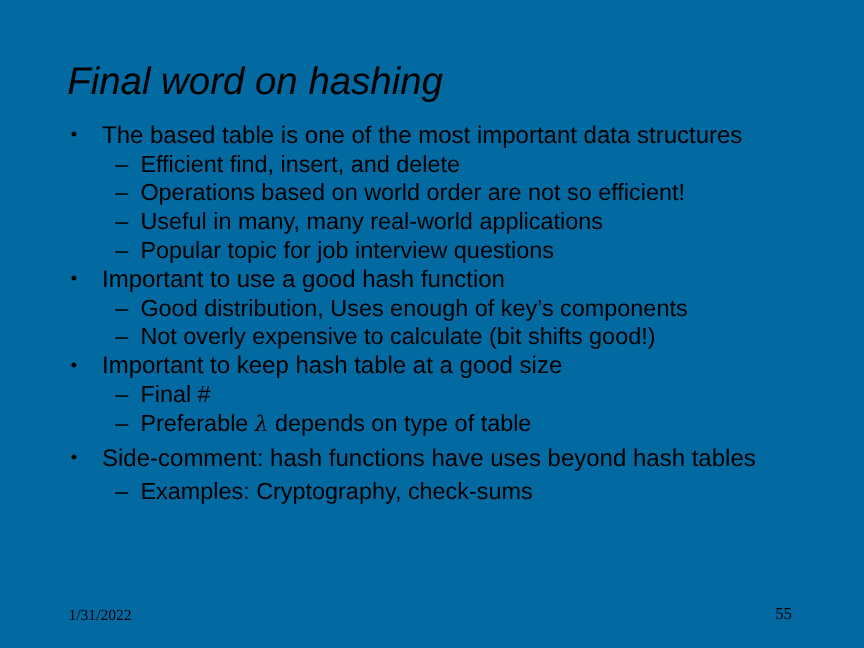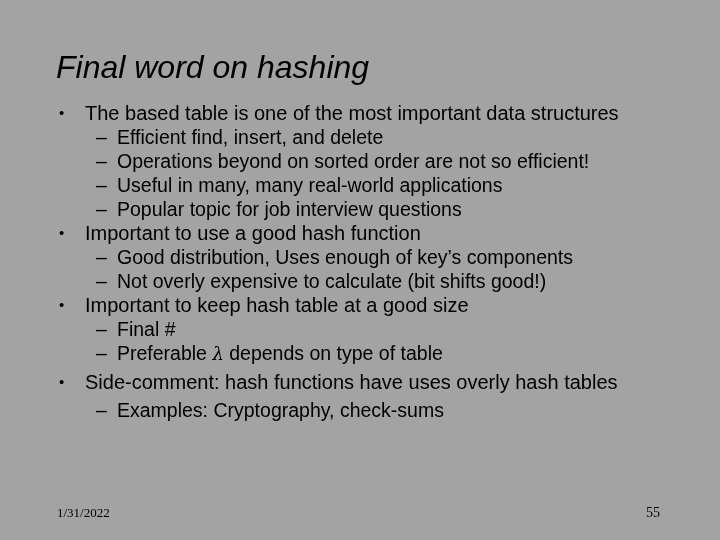--- a/index.html
+++ b/index.html
@@ -11,21 +11,21 @@
     height: 540px;
     background: #ffffff;
     font-family: "Liberation Sans", sans-serif;
     color: #000000;
     overflow: hidden;
   }
   .slide {
     position: relative;
     width: 720px;
     height: 540px;
-    background: #a3a3a3;
+    background: #0369a1;
   }
   .slide-title {
     position: absolute;
     left: 56px;
     top: 48px;
     font-size: 32px;
     font-style: italic;
     font-weight: normal;
     letter-spacing: 0px;
     line-height: 38px;
@@ -117,21 +117,21 @@
       <span class="btext">The based table is one of the most important data structures</span>
     </div>
 
     <div class="bullet-row lvl2">
       <span class="marker">–</span>
       <span class="btext">Efficient find, insert, and delete</span>
     </div>
 
     <div class="bullet-row lvl2">
       <span class="marker">–</span>
-      <span class="btext">Operations beyond on sorted order are not so efficient!</span>
+      <span class="btext">Operations based on world order are not so efficient!</span>
     </div>
 
     <div class="bullet-row lvl2">
       <span class="marker">–</span>
       <span class="btext">Useful in many, many real-world applications</span>
     </div>
 
     <div class="bullet-row lvl2">
       <span class="marker">–</span>
       <span class="btext">Popular topic for job interview questions</span>
@@ -162,21 +162,21 @@
       <span class="btext">Final #</span>
     </div>
 
     <div class="bullet-row lvl2">
       <span class="marker">–</span>
       <span class="btext">Preferable <span class="lam">λ</span> depends on type of table</span>
     </div>
 
     <div class="bullet-row lvl1 gap-top">
       <span class="marker">•</span>
-      <span class="btext">Side-comment: hash functions have uses overly hash tables</span>
+      <span class="btext">Side-comment: hash functions have uses beyond hash tables</span>
     </div>
 
     <div class="bullet-row lvl2 gap-top">
       <span class="marker">–</span>
       <span class="btext">Examples: Cryptography, check-sums</span>
     </div>
 
   </div>
 
   <div class="footer-date">1/31/2022</div>

